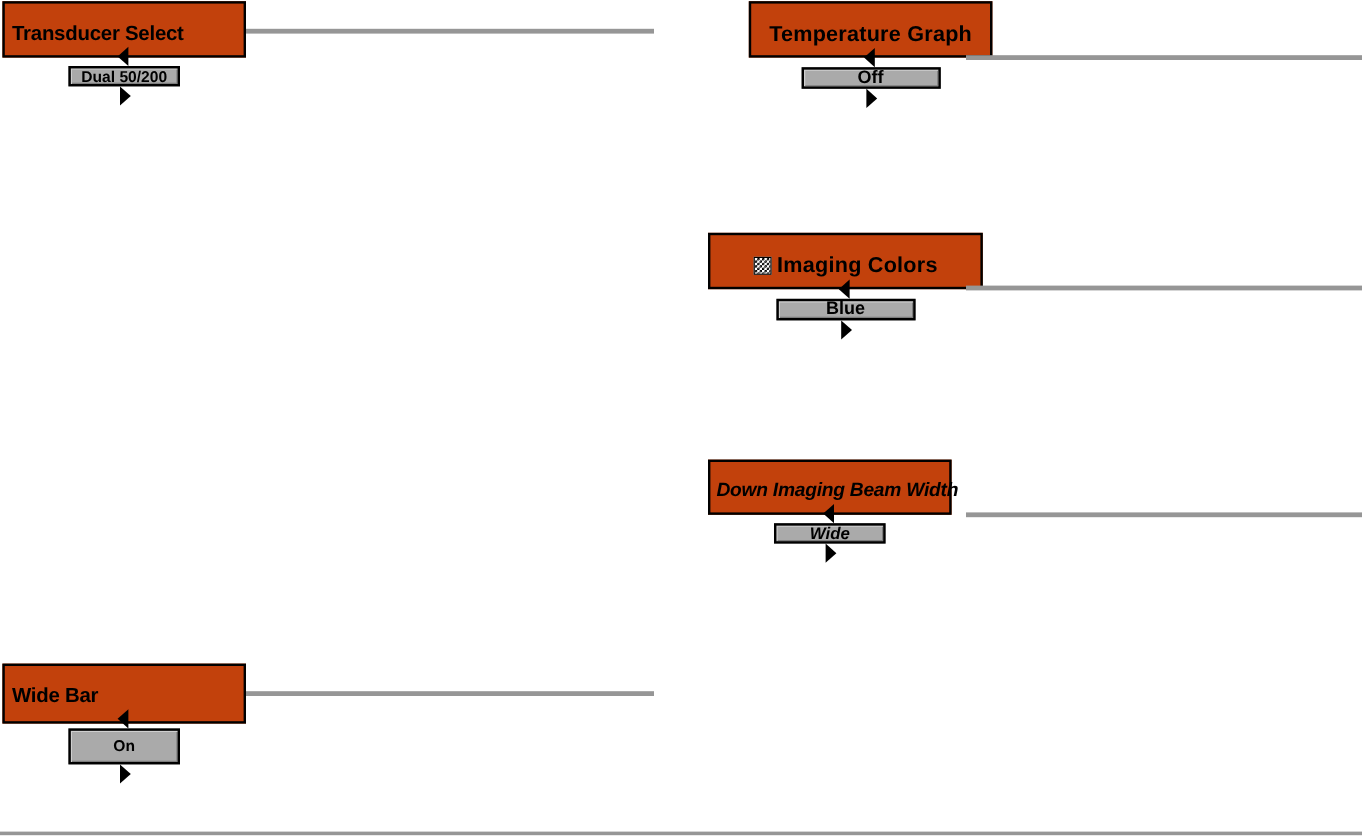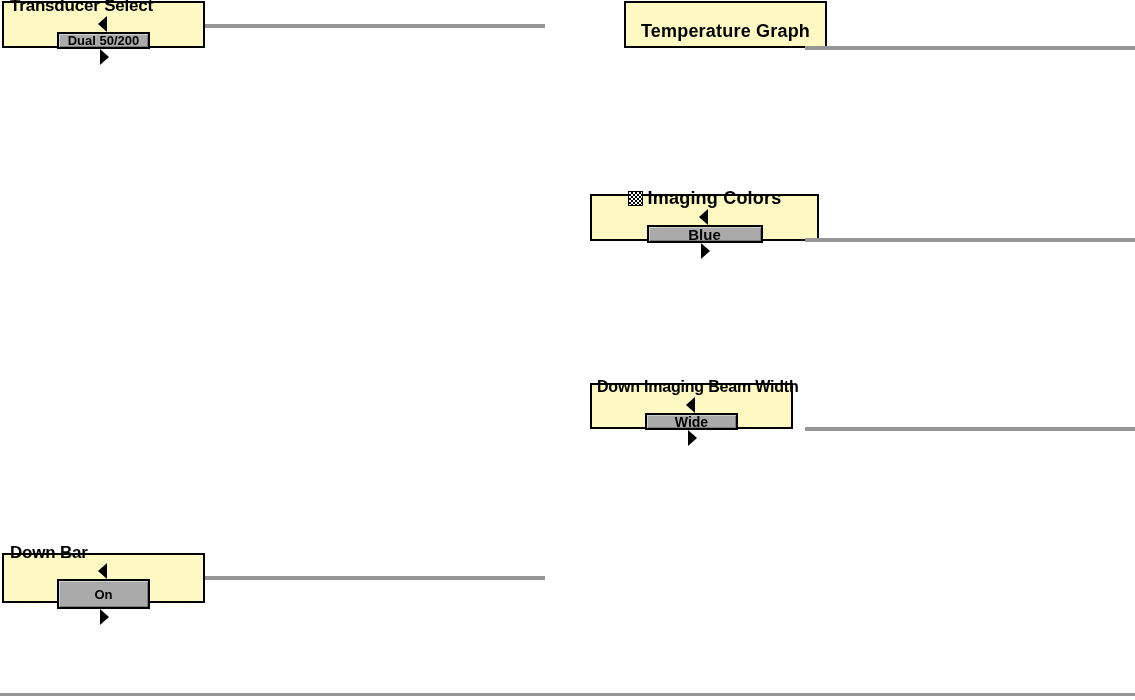--- a/index.html
+++ b/index.html
@@ -12,26 +12,25 @@
     height: 700px;
     position: relative;
     overflow: hidden;
     font-family: "Liberation Sans", sans-serif;
     -webkit-font-smoothing: none;
   }
 
   
   .menu-widget {
     position: absolute;
-    background: #fef9c3;
+    background: #c2410c;
     border: 2px solid #000000;
     box-sizing: border-box;
     display: flex;
     flex-direction: column;
-    justify-content: center;
     padding: 16px 4px 3px 4px;
   }
   .mw-title {
     display: flex;
     align-items: center;
     color: #000000;
     font-weight: bold;
     line-height: 1.05;
     white-space: nowrap;
     letter-spacing: -0.2px;
@@ -115,21 +114,21 @@
   #w-imaging { left: 590px; top: 194px; width: 229px; height: 47px; }
   #w-imaging .mw-title {
     font-size: 18px;
     justify-content: center;
     width: 100%;
     letter-spacing: 0.2px;
   }
   #w-imaging .value-bar { width: 116px; height: 18px; font-size: 15px; }
 
   
-  #w-beamwidth { left: 590px; top: 383px; width: 203px; height: 46px; }
+  #w-beamwidth { left: 590px; top: 383px; width: 203px; height: 46px; font-style: italic; }
   #w-beamwidth .mw-title { font-size: 16px; margin-left: 1px; }
   #w-beamwidth .value-bar { width: 93px; height: 17px; font-size: 14px; }
 
   
   .rule {
     position: absolute;
     background: #969696;
     height: 4px;
   }
   #rule-transducer { left: 205px; top: 24px;  width: 340px; }
@@ -149,33 +148,38 @@
   <div class="mw-selector">
     <span class="arrow arrow-left"></span>
     <span class="value-bar">Dual 50/200</span>
     <span class="arrow arrow-right"></span>
   </div>
 </div>
 <div class="rule" id="rule-transducer"></div>
 
 <div class="menu-widget" id="w-colorbar">
   <div class="mw-title">
-    <span class="mw-title-text">Down Bar</span>
+    <span class="mw-title-text">Wide Bar</span>
   </div>
   <div class="mw-selector">
     <span class="arrow arrow-left"></span>
     <span class="value-bar">On</span>
     <span class="arrow arrow-right"></span>
   </div>
 </div>
 <div class="rule" id="rule-colorbar"></div>
 
 <div class="menu-widget" id="w-tempgraph">
   <div class="mw-title">
     <span class="mw-title-text">Temperature Graph</span>
+  </div>
+  <div class="mw-selector">
+    <span class="arrow arrow-left"></span>
+    <span class="value-bar">Off</span>
+    <span class="arrow arrow-right"></span>
   </div>
 </div>
 <div class="rule" id="rule-tempgraph"></div>
 
 <div class="menu-widget" id="w-imaging">
   <div class="mw-title">
     <span class="checker-icon"></span>
     <span class="mw-title-text">Imaging Colors</span>
   </div>
   <div class="mw-selector">

